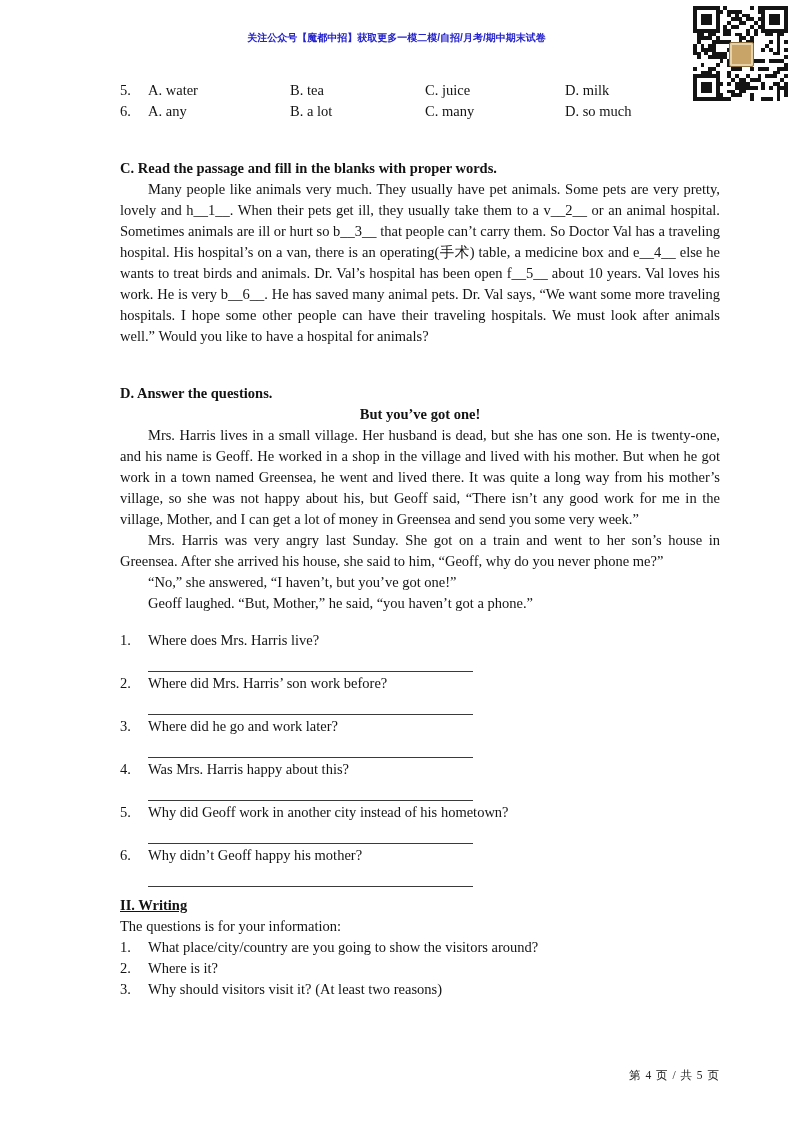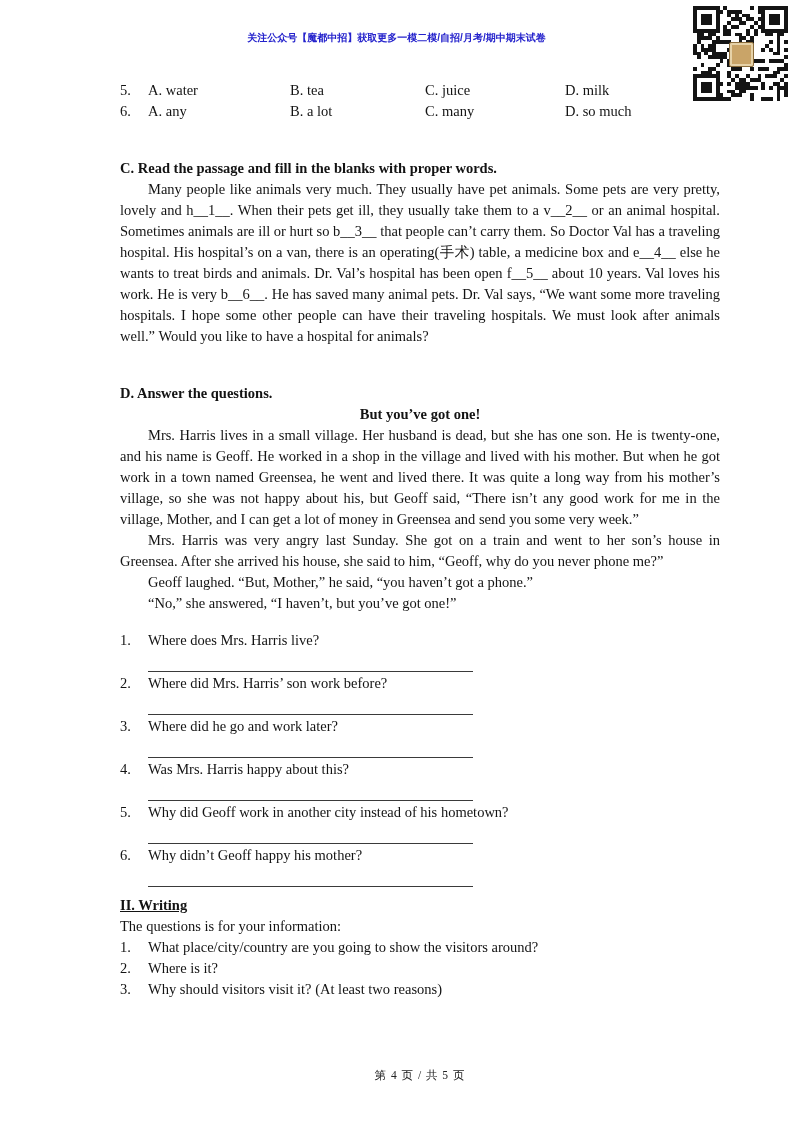--- a/index.html
+++ b/index.html
@@ -24,21 +24,21 @@
   .heading{font-weight:bold;margin-top:36px;}
   .heading.tight{margin-top:8px;text-decoration:underline;}
   .passage{margin:0;text-align:justify;}
   .indent{text-indent:28px;}
   .ptitle{text-align:center;font-weight:bold;}
   .questions{margin-top:16px;}
   .q-row{display:grid;grid-template-columns:28px auto;}
   .answer-blank{margin-left:28px;width:325px;height:20px;border-bottom:1px solid #3a3a3a;}
   .q-item{margin-bottom:1px;}
   .footer{
-    position:absolute;left:120px;right:73px;bottom:36px;text-align:center;
+    position:absolute;left:120px;right:73px;bottom:36px;text-align:right;
     font-size:11.5px;letter-spacing:1px;color:#222;
   }
 </style>
 </head>
 <body>
 
 <div class="page">
 
   <div class="banner" style="color: rgb(36, 34, 204);">关注公众号【魔都中招】获取更多一模二模/自招/月考/期中期末试卷</div>
 
@@ -692,22 +692,22 @@
       </div>
     </div>
 
     <div class="heading">C. Read the passage and fill in the blanks with proper words.</div>
     <p class="passage indent">Many people like animals very much. They usually have pet animals. Some pets are very pretty, lovely and h__1__. When their pets get ill, they usually take them to a v__2__ or an animal hospital. Sometimes animals are ill or hurt so b__3__ that people can’t carry them. So Doctor Val has a traveling hospital. His hospital’s on a van, there is an operating(手术) table, a medicine box and e__4__ else he wants to treat birds and animals. Dr. Val’s hospital has been open f__5__ about 10 years. Val loves his work. He is very b__6__. He has saved many animal pets. Dr. Val says, “We want some more traveling hospitals. I hope some other people can have their traveling hospitals. We must look after animals well.” Would you like to have a hospital for animals?</p>
 
     <div class="heading">D. Answer the questions.</div>
     <div class="ptitle">But you’ve got one!</div>
     <p class="passage indent">Mrs. Harris lives in a small village. Her husband is dead, but she has one son. He is twenty-one, and his name is Geoff. He worked in a shop in the village and lived with his mother. But when he got work in a town named Greensea, he went and lived there. It was quite a long way from his mother’s village, so she was not happy about his, but Geoff said, “There isn’t any good work for me in the village, Mother, and I can get a lot of money in Greensea and send you some very week.”</p>
     <p class="passage indent">Mrs. Harris was very angry last Sunday. She got on a train and went to her son’s house in Greensea. After she arrived his house, she said to him, “Geoff, why do you never phone me?”</p>
+    <p class="passage indent">“No,” she answered, “I haven’t, but you’ve got one!”</p>
     <p class="passage indent">Geoff laughed. “But, Mother,” he said, “you haven’t got a phone.”</p>
-    <p class="passage indent">“No,” she answered, “I haven’t, but you’ve got one!”</p>
 
     <div class="questions">
       <div class="q-item">
         <div class="q-row">
           <span>1.</span>
           <span>Where does Mrs. Harris live?</span>
         </div>
         <div class="answer-blank"></div>
       </div>
       <div class="q-item">

